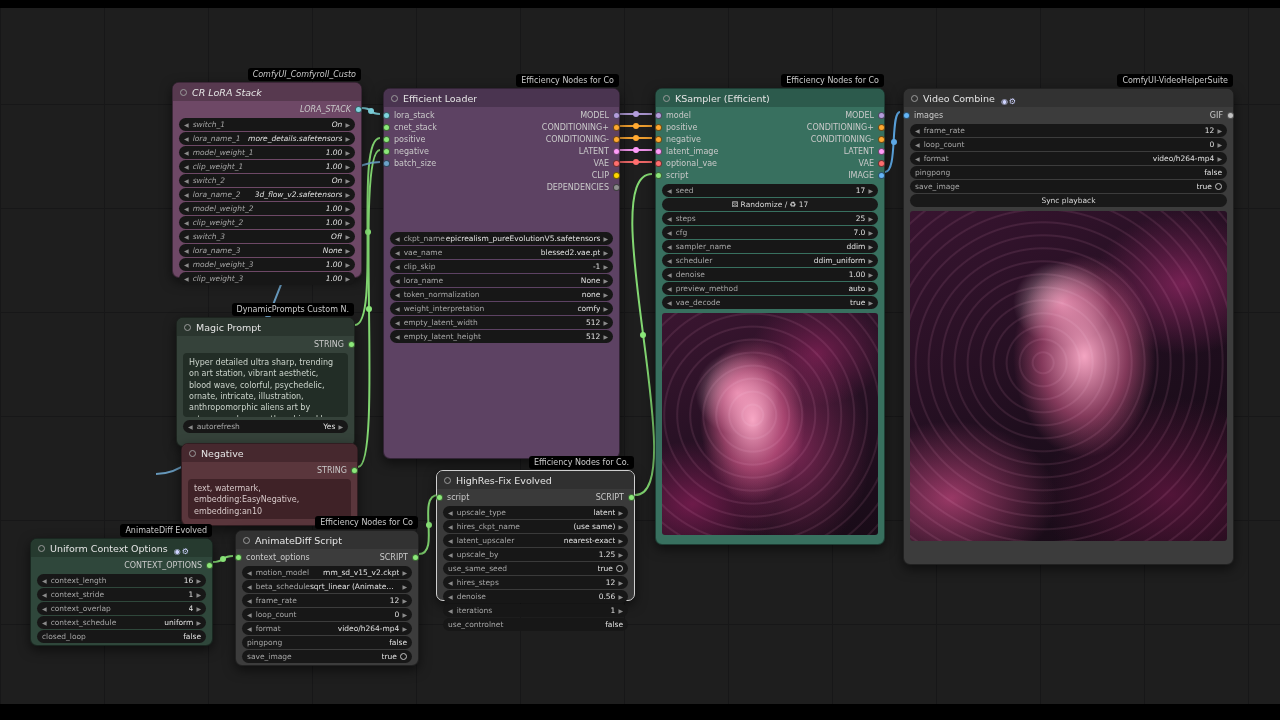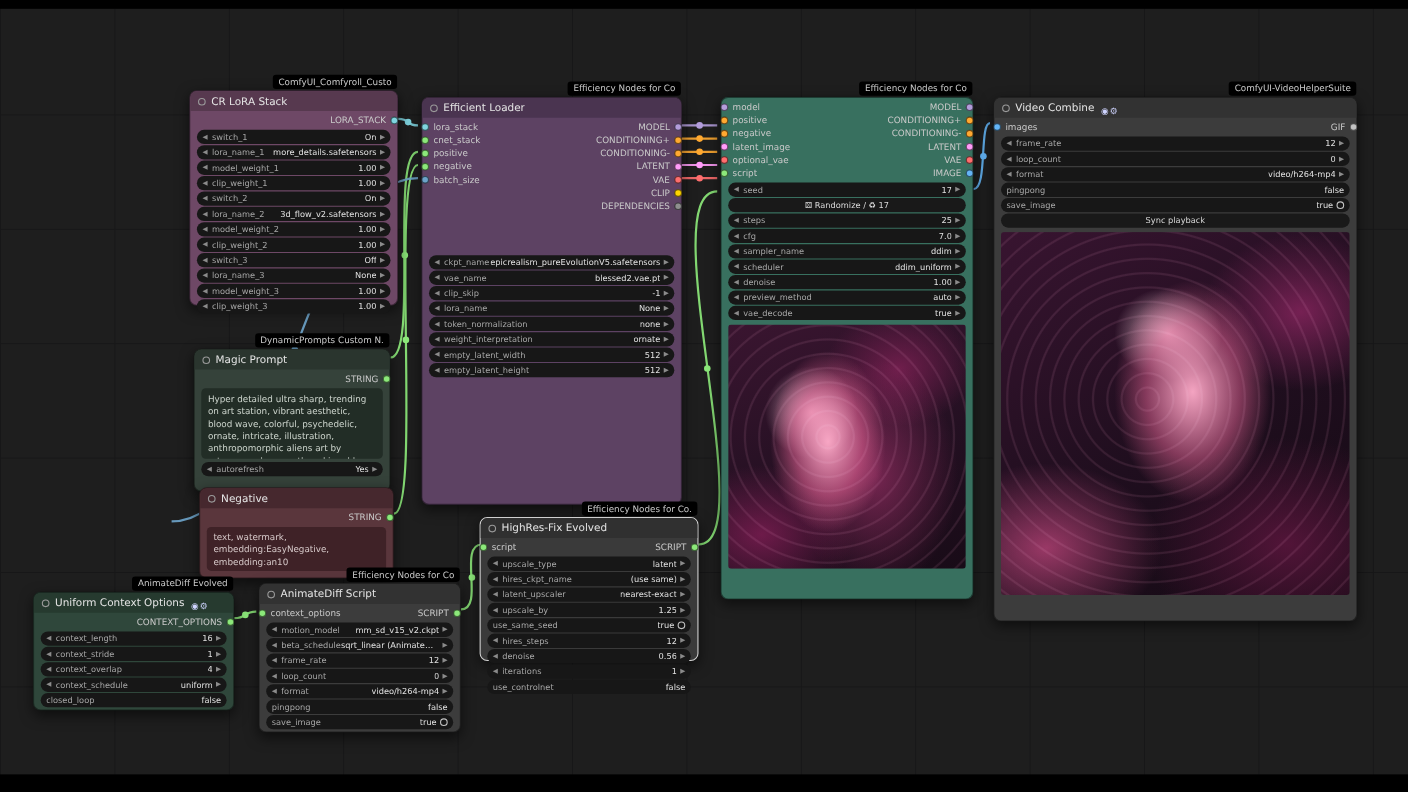--- a/index.html
+++ b/index.html
@@ -96,21 +96,21 @@
     <circle cx="636" cy="126" r="3" fill="#ffa931"></circle>
     <circle cx="636" cy="138" r="3" fill="#ffa931"></circle>
     <circle cx="636" cy="150" r="3" fill="#ff9cf9"></circle>
     <circle cx="636" cy="162" r="3" fill="#ff6e6e"></circle>
     <circle cx="643" cy="335" r="3" fill="#8ce87a"></circle>
     <circle cx="429" cy="525" r="3" fill="#8ce87a"></circle>
     <circle cx="223" cy="559" r="3" fill="#8ce87a"></circle>
     <circle cx="894" cy="142" r="3" fill="#64b5f6"></circle>
   </svg>
 
-  <div class="node" style="left:172px;top:82px;width:190px;height:196px;--body:#6e4866;--head:#57394f;">
+  <div class="node" style="left:172px;top:82px;width:190px;height:196px;font-style:italic;--body:#6e4866;--head:#57394f;">
     <div class="badge">ComfyUI_Comfyroll_Custo</div>
     <div class="nhead">
       <span class="cdot"></span>
       <span class="ntitle">CR LoRA Stack</span>
     </div>
     <div class="ports-solo">
         <div class="port pout">
           <span class="pl">LORA_STACK</span>
           <span class="pdot" style="background: rgb(127, 212, 223);"></span>
         </div>
@@ -349,21 +349,21 @@
             <span class="wv">none</span>
             <span class="arr">▶</span>
           </span>
         </div>
         <div class="widget combo">
           <span class="wleft">
             <span class="arr">◀</span>
             <span class="wl">weight_interpretation</span>
           </span>
           <span class="wr">
-            <span class="wv">ornate</span>
+            <span class="wv">comfy</span>
             <span class="arr">▶</span>
           </span>
         </div>
         <div class="widget combo">
           <span class="wleft">
             <span class="arr">◀</span>
             <span class="wl">empty_latent_width</span>
           </span>
           <span class="wr">
             <span class="wv">512</span>
@@ -378,20 +378,24 @@
           <span class="wr">
             <span class="wv">512</span>
             <span class="arr">▶</span>
           </span>
         </div>
       </div>
   </div>
 
   <div class="node" style="left:655px;top:88px;width:230px;height:457px;--body:#38705f;--head:#2c5a4c;">
     <div class="badge">Efficiency Nodes for Co</div>
+    <div class="nhead">
+      <span class="cdot"></span>
+      <span class="ntitle">KSampler (Efficient)</span>
+    </div>
     <div class="ports-cols">
       <div>
           <div class="port pin">
             <span class="pdot" style="background: rgb(179, 157, 219);"></span>
             <span class="pl">model</span>
           </div>
           <div class="port pin">
             <span class="pdot" style="background: rgb(255, 169, 49);"></span>
             <span class="pl">positive</span>
           </div>

